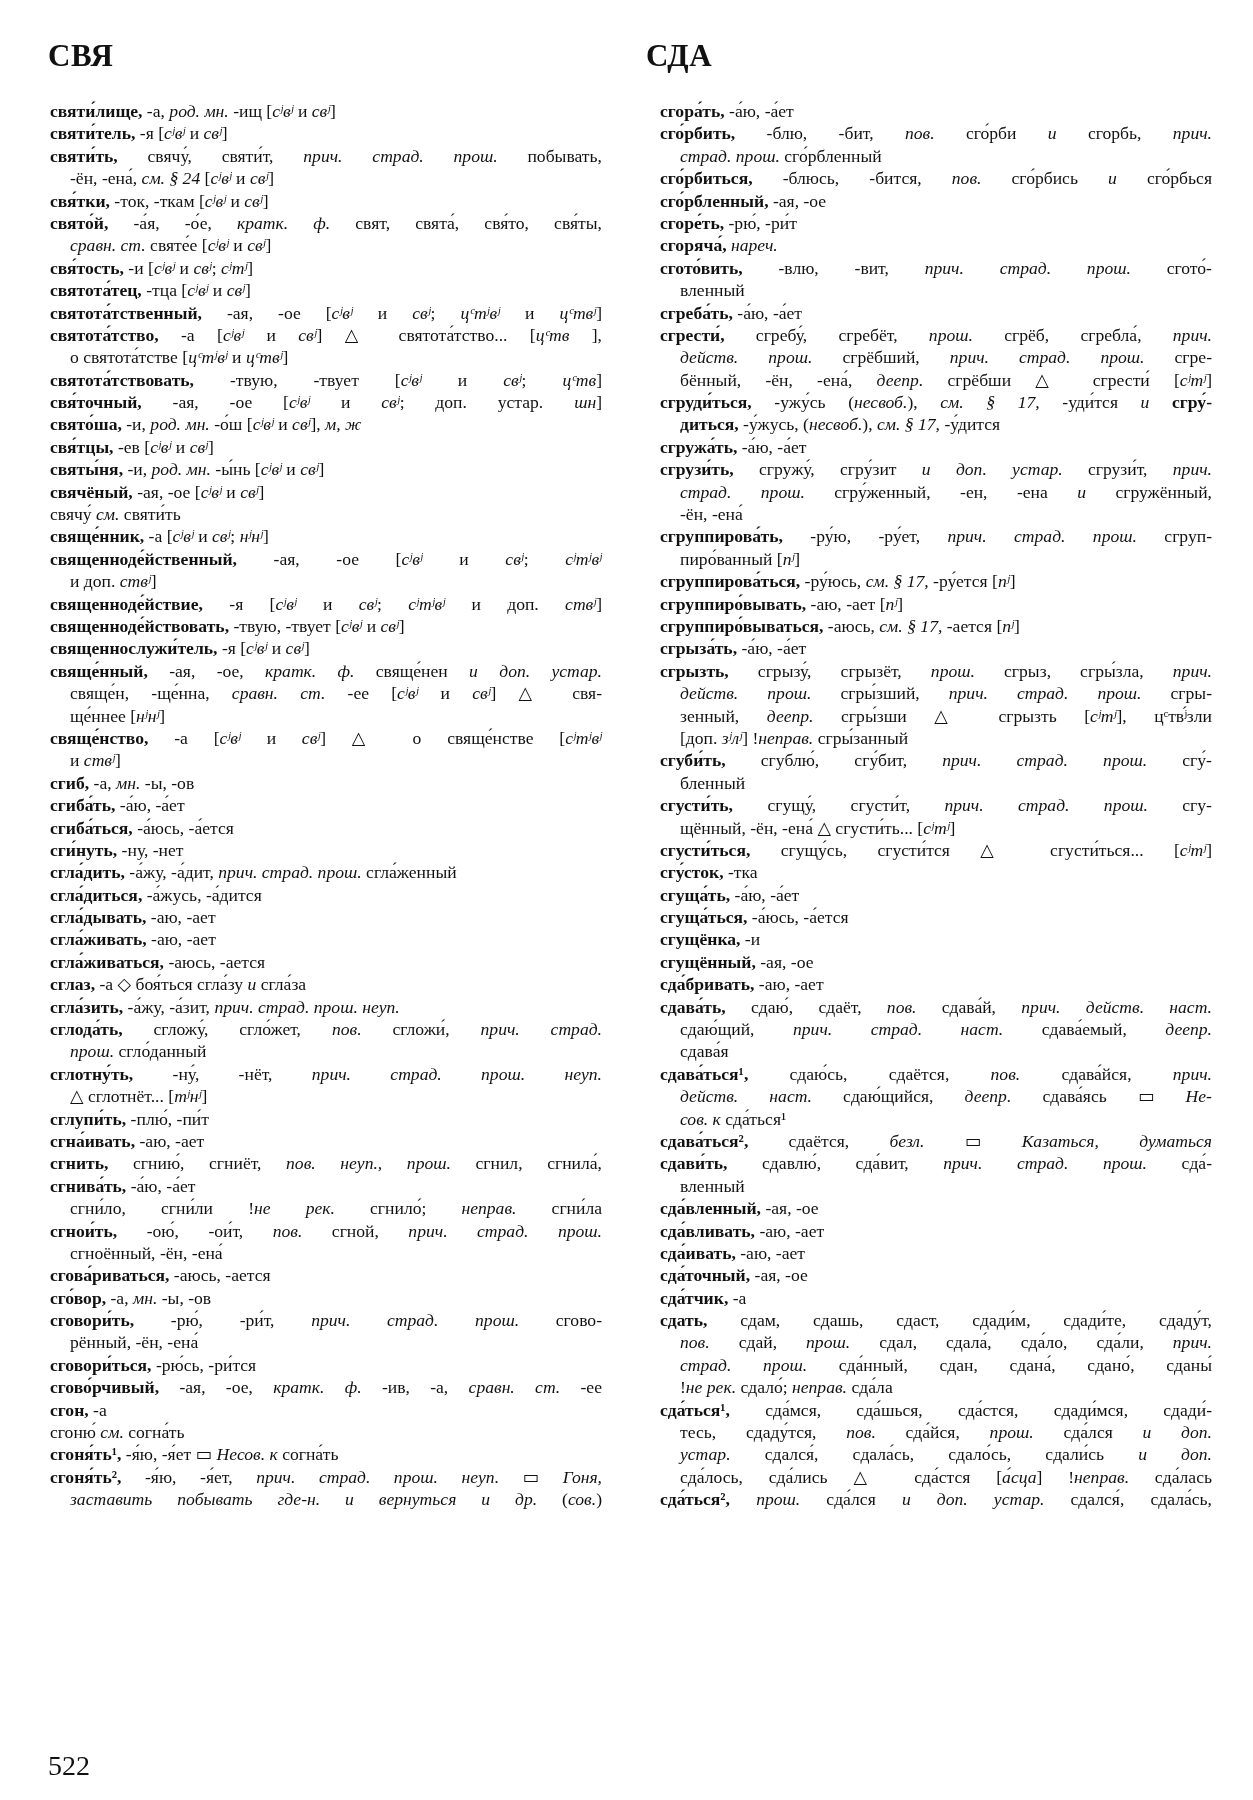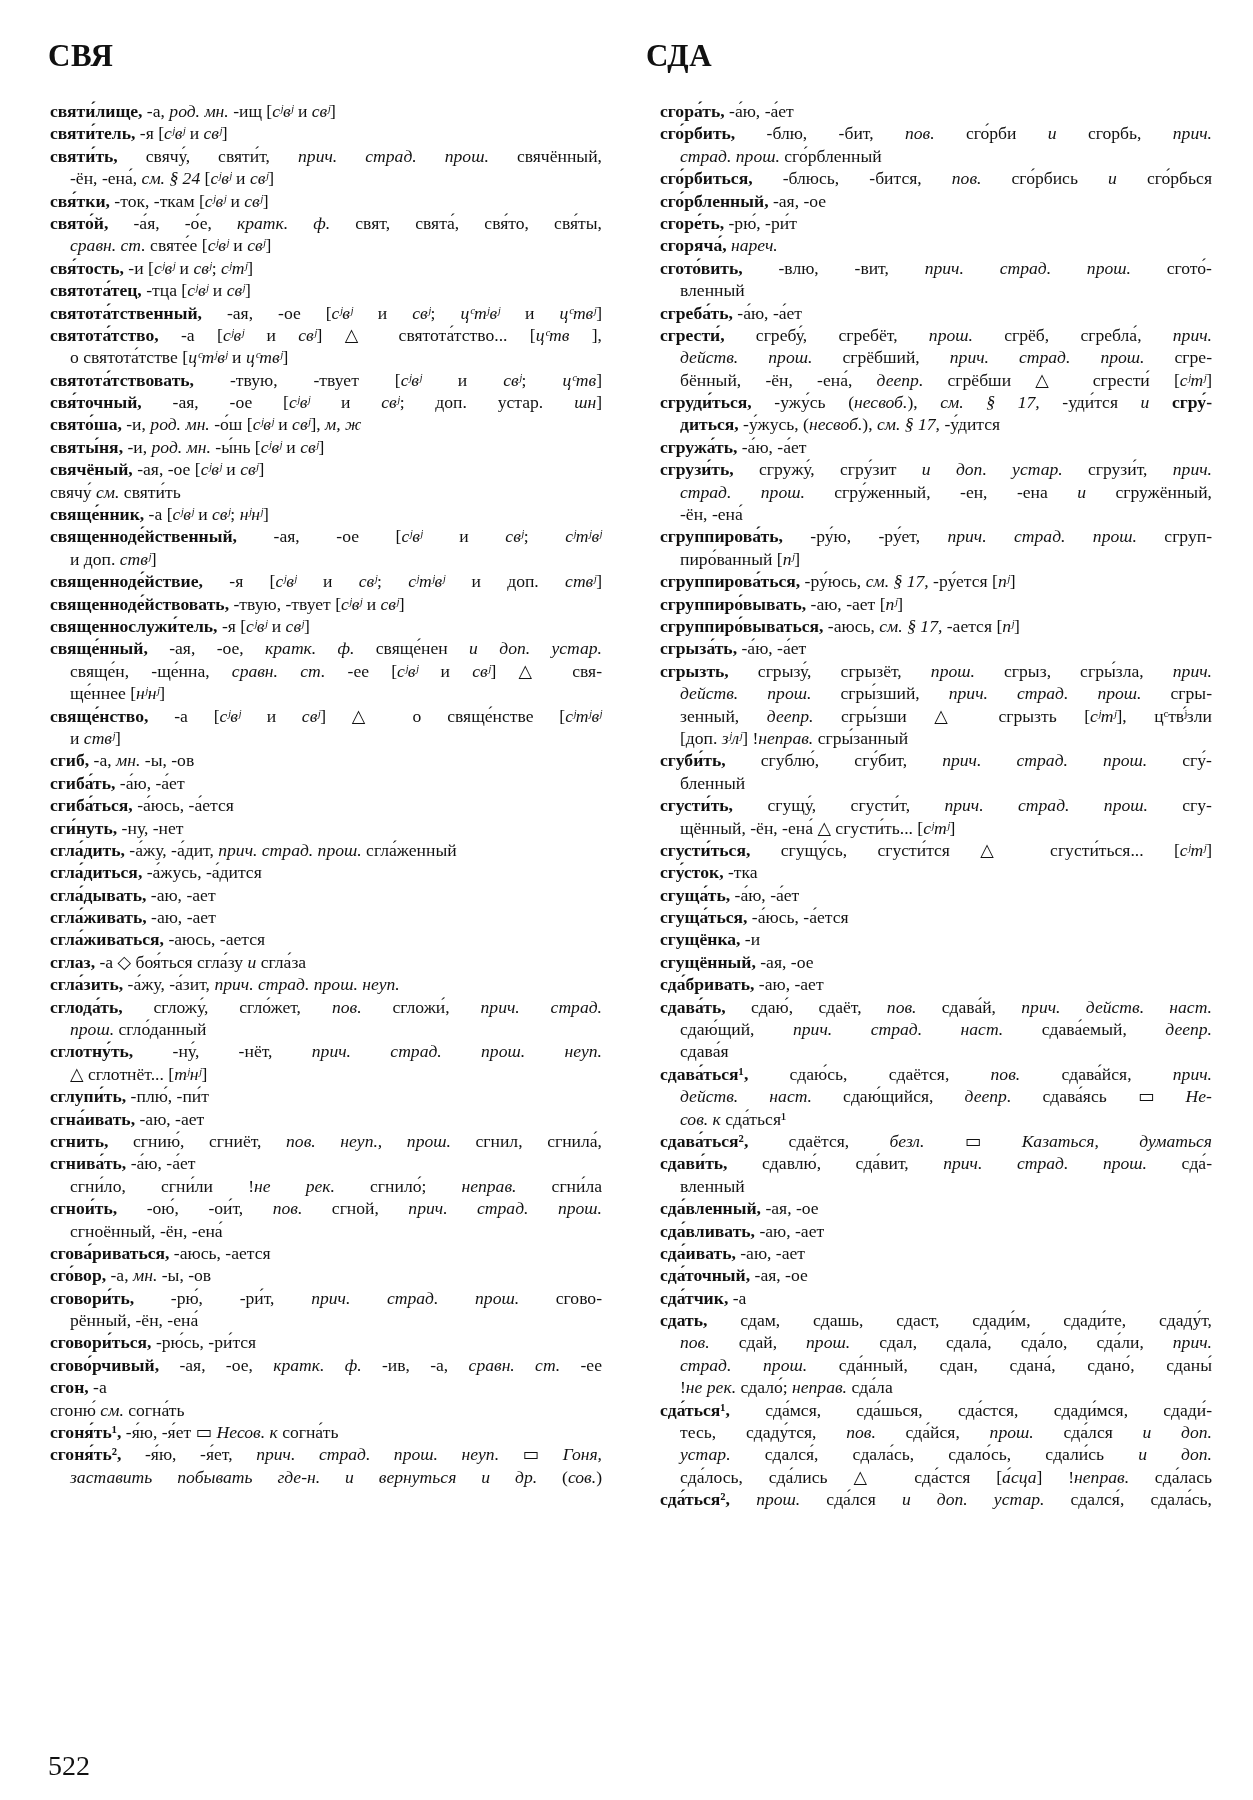--- a/index.html
+++ b/index.html
@@ -23,33 +23,34 @@
 </head>
 <body>
 
 <div class="page">
   <div class="running-head" style="left:48px">СВЯ</div>
   <div class="running-head" style="left:646px">СДА</div>
 
   <div class="col left" id="col-left">
       <div class="line"><span class="seg-b">святи́лище,</span><span class="seg-n"> -а, </span><span class="seg-i">род. мн.</span><span class="seg-n"> -ищ [</span><span class="seg-i">сʲвʲ</span><span class="seg-n"> и </span><span class="seg-i">свʲ</span><span class="seg-n">]</span></div>
       <div class="line"><span class="seg-b">святи́тель,</span><span class="seg-n"> -я [</span><span class="seg-i">сʲвʲ</span><span class="seg-n"> и </span><span class="seg-i">свʲ</span><span class="seg-n">]</span></div>
-      <div class="line just"><span class="seg-b">святи́ть,</span><span class="seg-n"> свячу́, святи́т, </span><span class="seg-i">прич. страд. прош.</span><span class="seg-n"> свячённый,</span></div>
+      <div class="line just"><span class="seg-b">святи́ть,</span><span class="seg-n"> свячу́, святи́т, </span><span class="seg-i">прич. страд. прош.</span><span class="seg-n"> побывать,</span></div>
       <div class="line indent"><span class="seg-n">-ён, -ена́, </span><span class="seg-i">см. § 24</span><span class="seg-n"> [</span><span class="seg-i">сʲвʲ</span><span class="seg-n"> и </span><span class="seg-i">свʲ</span><span class="seg-n">]</span></div>
       <div class="line"><span class="seg-b">свя́тки,</span><span class="seg-n"> -ток, -ткам [</span><span class="seg-i">сʲвʲ</span><span class="seg-n"> и </span><span class="seg-i">свʲ</span><span class="seg-n">]</span></div>
       <div class="line just"><span class="seg-b">свято́й,</span><span class="seg-n"> -а́я, -о́е, </span><span class="seg-i">кратк. ф.</span><span class="seg-n"> свят, свята́, свя́то, свя́ты,</span></div>
       <div class="line indent"><span class="seg-i">сравн. ст.</span><span class="seg-n"> святе́е [</span><span class="seg-i">сʲвʲ</span><span class="seg-n"> и </span><span class="seg-i">свʲ</span><span class="seg-n">]</span></div>
       <div class="line"><span class="seg-b">свя́тость,</span><span class="seg-n"> -и [</span><span class="seg-i">сʲвʲ</span><span class="seg-n"> и </span><span class="seg-i">свʲ</span><span class="seg-n">; </span><span class="seg-i">сʲтʲ</span><span class="seg-n">]</span></div>
       <div class="line"><span class="seg-b">святота́тец,</span><span class="seg-n"> -тца [</span><span class="seg-i">сʲвʲ</span><span class="seg-n"> и </span><span class="seg-i">свʲ</span><span class="seg-n">]</span></div>
       <div class="line just"><span class="seg-b">святота́тственный,</span><span class="seg-n"> -ая, -ое [</span><span class="seg-i">сʲвʲ</span><span class="seg-n"> и </span><span class="seg-i">свʲ</span><span class="seg-n">; </span><span class="seg-i">цᶜтʲвʲ</span><span class="seg-n"> и </span><span class="seg-i">цᶜтвʲ</span><span class="seg-n">]</span></div>
       <div class="line just"><span class="seg-b">святота́тство,</span><span class="seg-n"> -а [</span><span class="seg-i">сʲвʲ</span><span class="seg-n"> и </span><span class="seg-i">свʲ</span><span class="seg-n">] △ святота́тство... [</span><span class="seg-i">цᶜтв</span><span class="seg-n"> ],</span></div>
       <div class="line indent"><span class="seg-n">о святота́тстве [</span><span class="seg-i">цᶜтʲвʲ</span><span class="seg-n"> и </span><span class="seg-i">цᶜтвʲ</span><span class="seg-n">]</span></div>
       <div class="line just"><span class="seg-b">святота́тствовать,</span><span class="seg-n"> -твую, -твует [</span><span class="seg-i">сʲвʲ</span><span class="seg-n"> и </span><span class="seg-i">свʲ</span><span class="seg-n">; </span><span class="seg-i">цᶜтв</span><span class="seg-n">]</span></div>
       <div class="line just"><span class="seg-b">свя́точный,</span><span class="seg-n"> -ая, -ое [</span><span class="seg-i">сʲвʲ</span><span class="seg-n"> и </span><span class="seg-i">свʲ</span><span class="seg-n">; доп. устар. </span><span class="seg-i">шн</span><span class="seg-n">]</span></div>
       <div class="line"><span class="seg-b">свято́ша,</span><span class="seg-n"> -и, </span><span class="seg-i">род. мн.</span><span class="seg-n"> -о́ш [</span><span class="seg-i">сʲвʲ</span><span class="seg-n"> и </span><span class="seg-i">свʲ</span><span class="seg-n">], </span><span class="seg-i">м, ж</span></div>
+      <div class="line"><span class="seg-b">свя́тцы,</span><span class="seg-n"> -ев [</span><span class="seg-i">сʲвʲ</span><span class="seg-n"> и </span><span class="seg-i">свʲ</span><span class="seg-n">]</span></div>
       <div class="line"><span class="seg-b">святы́ня,</span><span class="seg-n"> -и, </span><span class="seg-i">род. мн.</span><span class="seg-n"> -ы́нь [</span><span class="seg-i">сʲвʲ</span><span class="seg-n"> и </span><span class="seg-i">свʲ</span><span class="seg-n">]</span></div>
       <div class="line"><span class="seg-b">свячёный,</span><span class="seg-n"> -ая, -ое [</span><span class="seg-i">сʲвʲ</span><span class="seg-n"> и </span><span class="seg-i">свʲ</span><span class="seg-n">]</span></div>
       <div class="line"><span class="seg-n">свячу́ </span><span class="seg-i">см.</span><span class="seg-n"> святи́ть</span></div>
       <div class="line"><span class="seg-b">свяще́нник,</span><span class="seg-n"> -а [</span><span class="seg-i">сʲвʲ</span><span class="seg-n"> и </span><span class="seg-i">свʲ</span><span class="seg-n">; </span><span class="seg-i">нʲнʲ</span><span class="seg-n">]</span></div>
       <div class="line just"><span class="seg-b">священноде́йственный,</span><span class="seg-n"> -ая, -ое [</span><span class="seg-i">сʲвʲ</span><span class="seg-n"> и </span><span class="seg-i">свʲ</span><span class="seg-n">; </span><span class="seg-i">сʲтʲвʲ</span></div>
       <div class="line indent"><span class="seg-n">и доп. </span><span class="seg-i">ствʲ</span><span class="seg-n">]</span></div>
       <div class="line just"><span class="seg-b">священноде́йствие,</span><span class="seg-n"> -я [</span><span class="seg-i">сʲвʲ</span><span class="seg-n"> и </span><span class="seg-i">свʲ</span><span class="seg-n">; </span><span class="seg-i">сʲтʲвʲ</span><span class="seg-n"> и доп. </span><span class="seg-i">ствʲ</span><span class="seg-n">]</span></div>
       <div class="line"><span class="seg-b">священноде́йствовать,</span><span class="seg-n"> -твую, -твует [</span><span class="seg-i">сʲвʲ</span><span class="seg-n"> и </span><span class="seg-i">свʲ</span><span class="seg-n">]</span></div>
       <div class="line"><span class="seg-b">священнослужи́тель,</span><span class="seg-n"> -я [</span><span class="seg-i">сʲвʲ</span><span class="seg-n"> и </span><span class="seg-i">свʲ</span><span class="seg-n">]</span></div>
       <div class="line just"><span class="seg-b">свяще́нный,</span><span class="seg-n"> -ая, -ое, </span><span class="seg-i">кратк. ф.</span><span class="seg-n"> свяще́нен </span><span class="seg-i">и доп. устар.</span></div>

